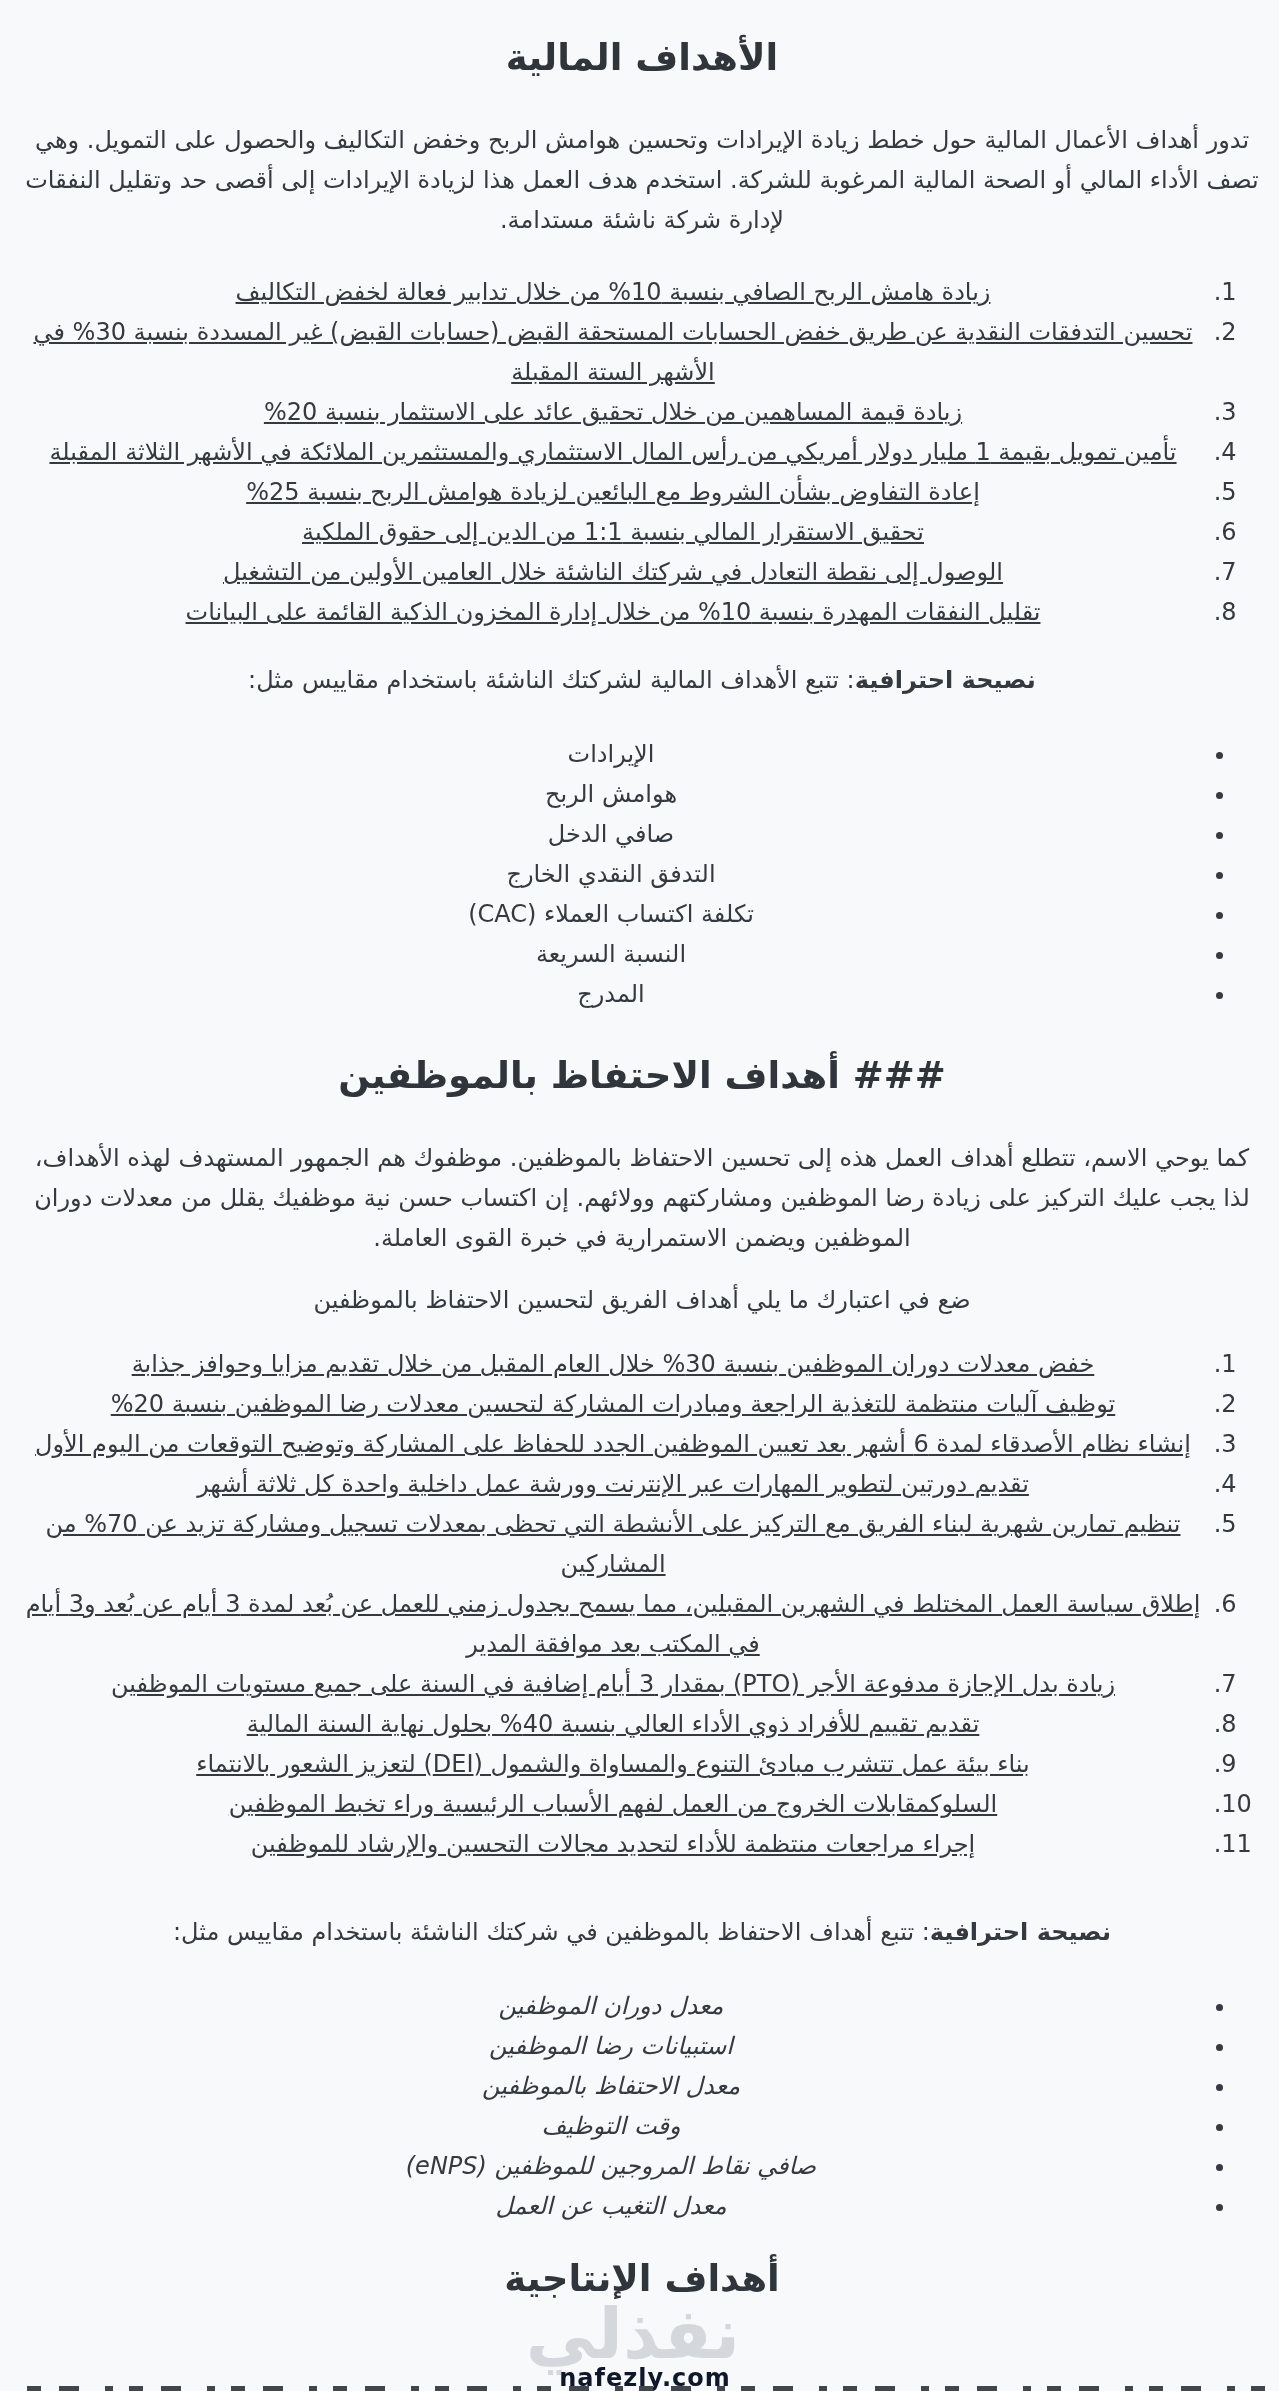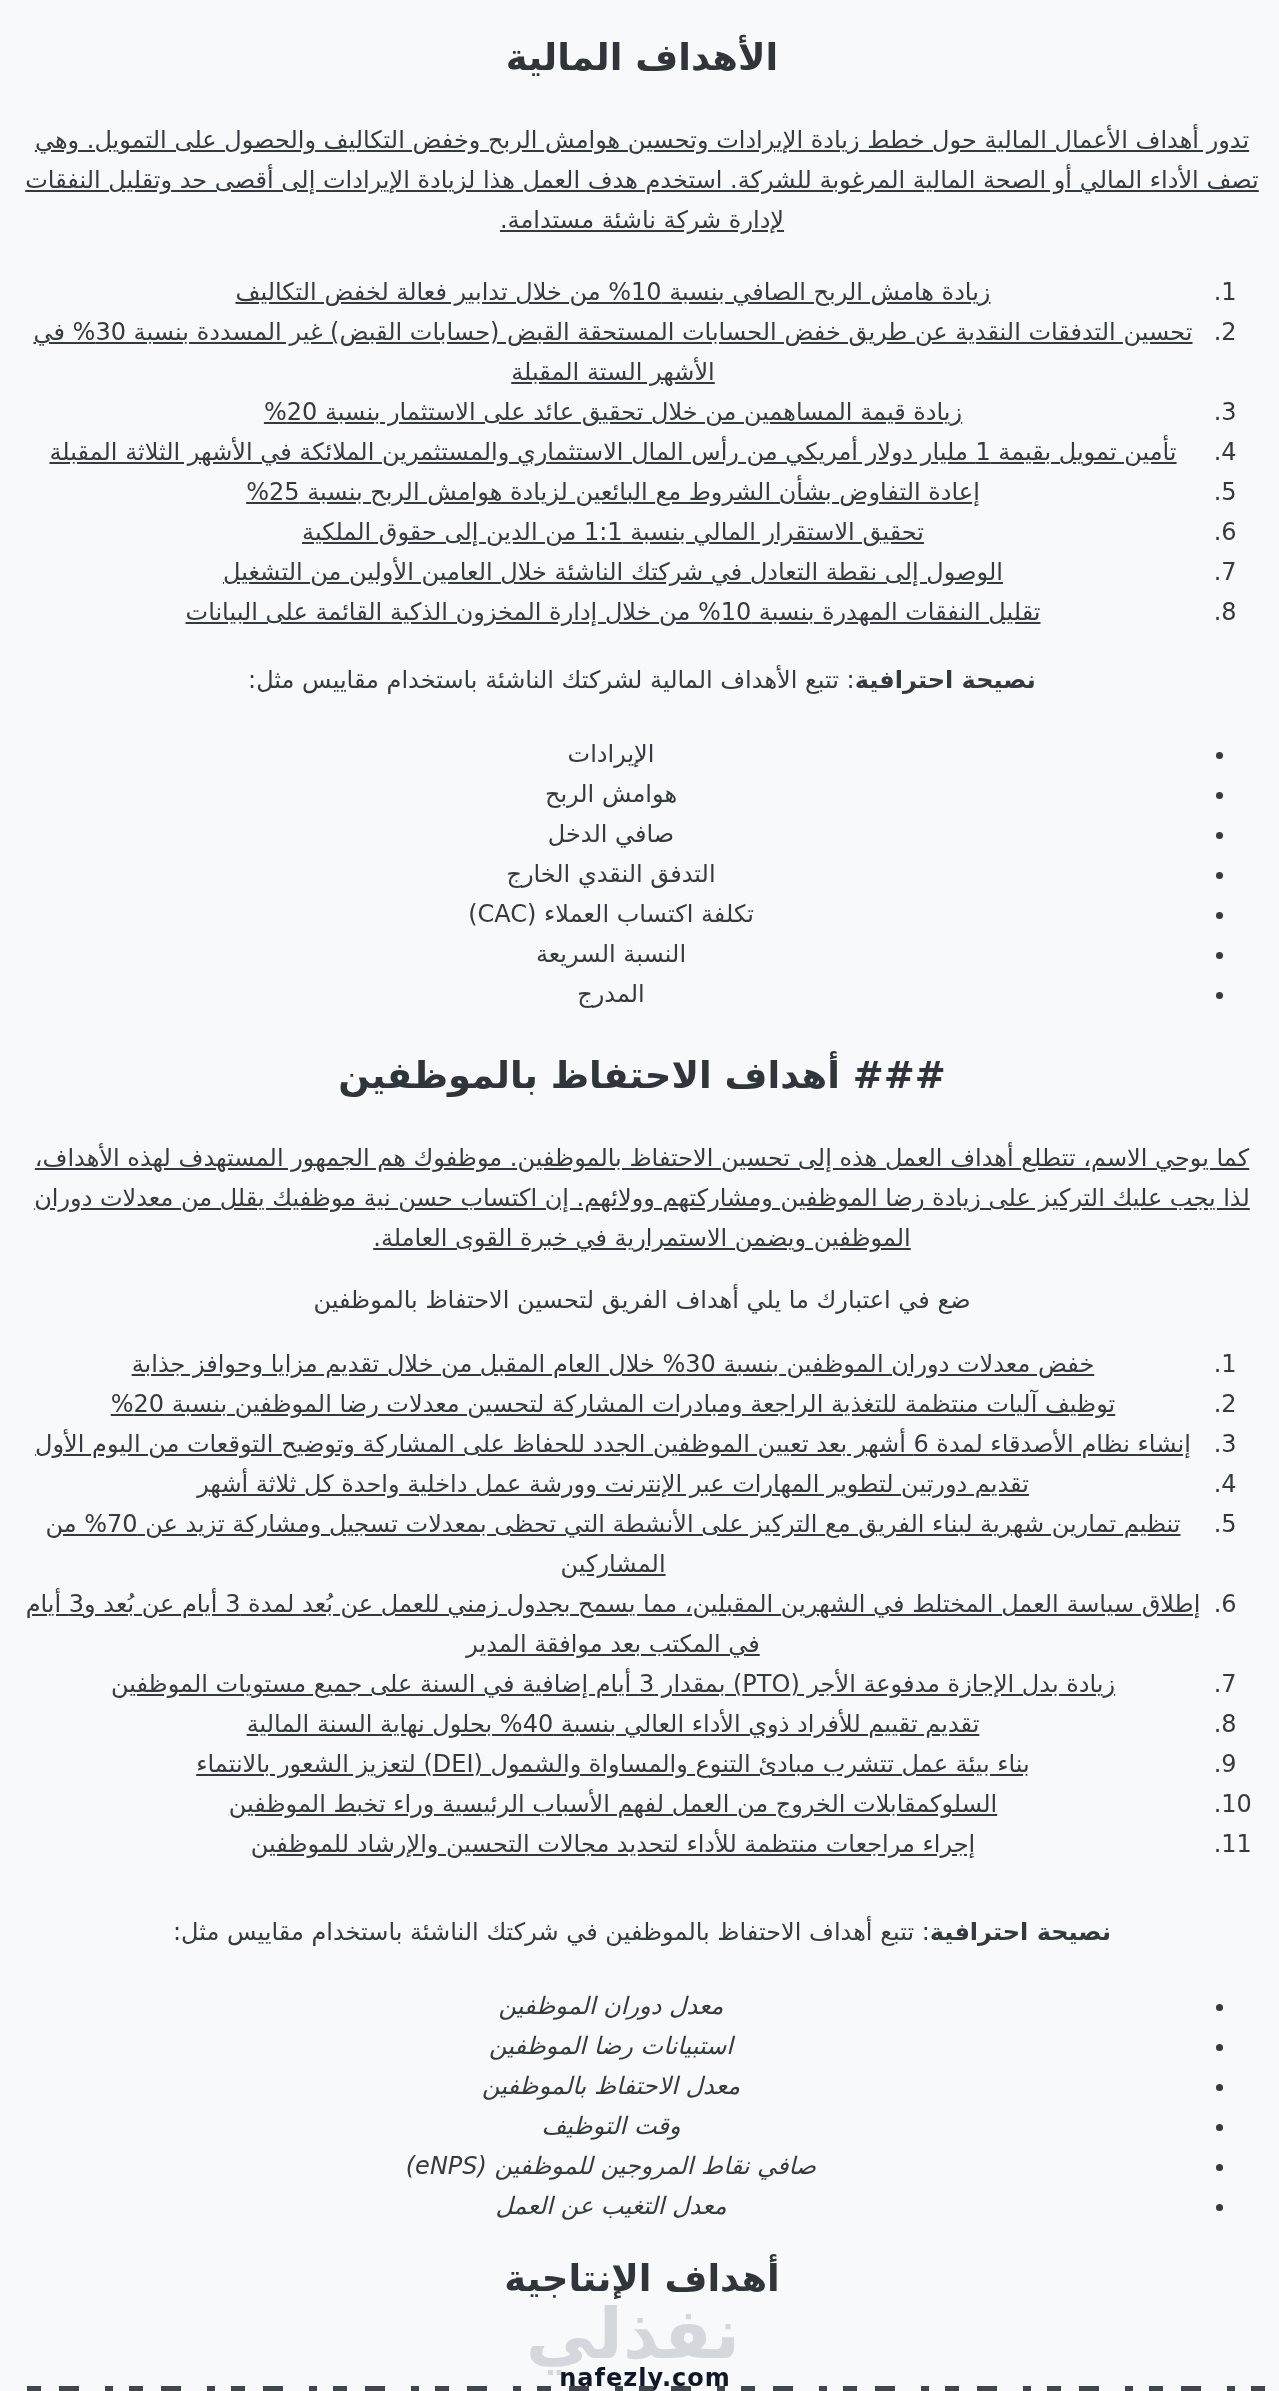--- a/index.html
+++ b/index.html
@@ -20,21 +20,21 @@
     margin-top: 24px;
   }
   .heading {
     font-size: 37px;
     line-height: 52px;
     font-weight: bold;
     color: #2f353b;
     margin: 0 0 36px 0;
   }
   p { margin: 0; }
-  .intro { margin-bottom: 32px; text-decoration: underline; }
+  .intro { margin-bottom: 32px; }
   .intro--tight { margin-bottom: 22px; }
   .lead { margin-bottom: 24px; }
   ol.goals {
     margin: 0 0 28px 0;
     padding: 0 58px 0 0;
     list-style: decimal;
     text-decoration: underline;
   }
   ol.goals--retention { margin-bottom: 48px; }
   ul.metrics {

